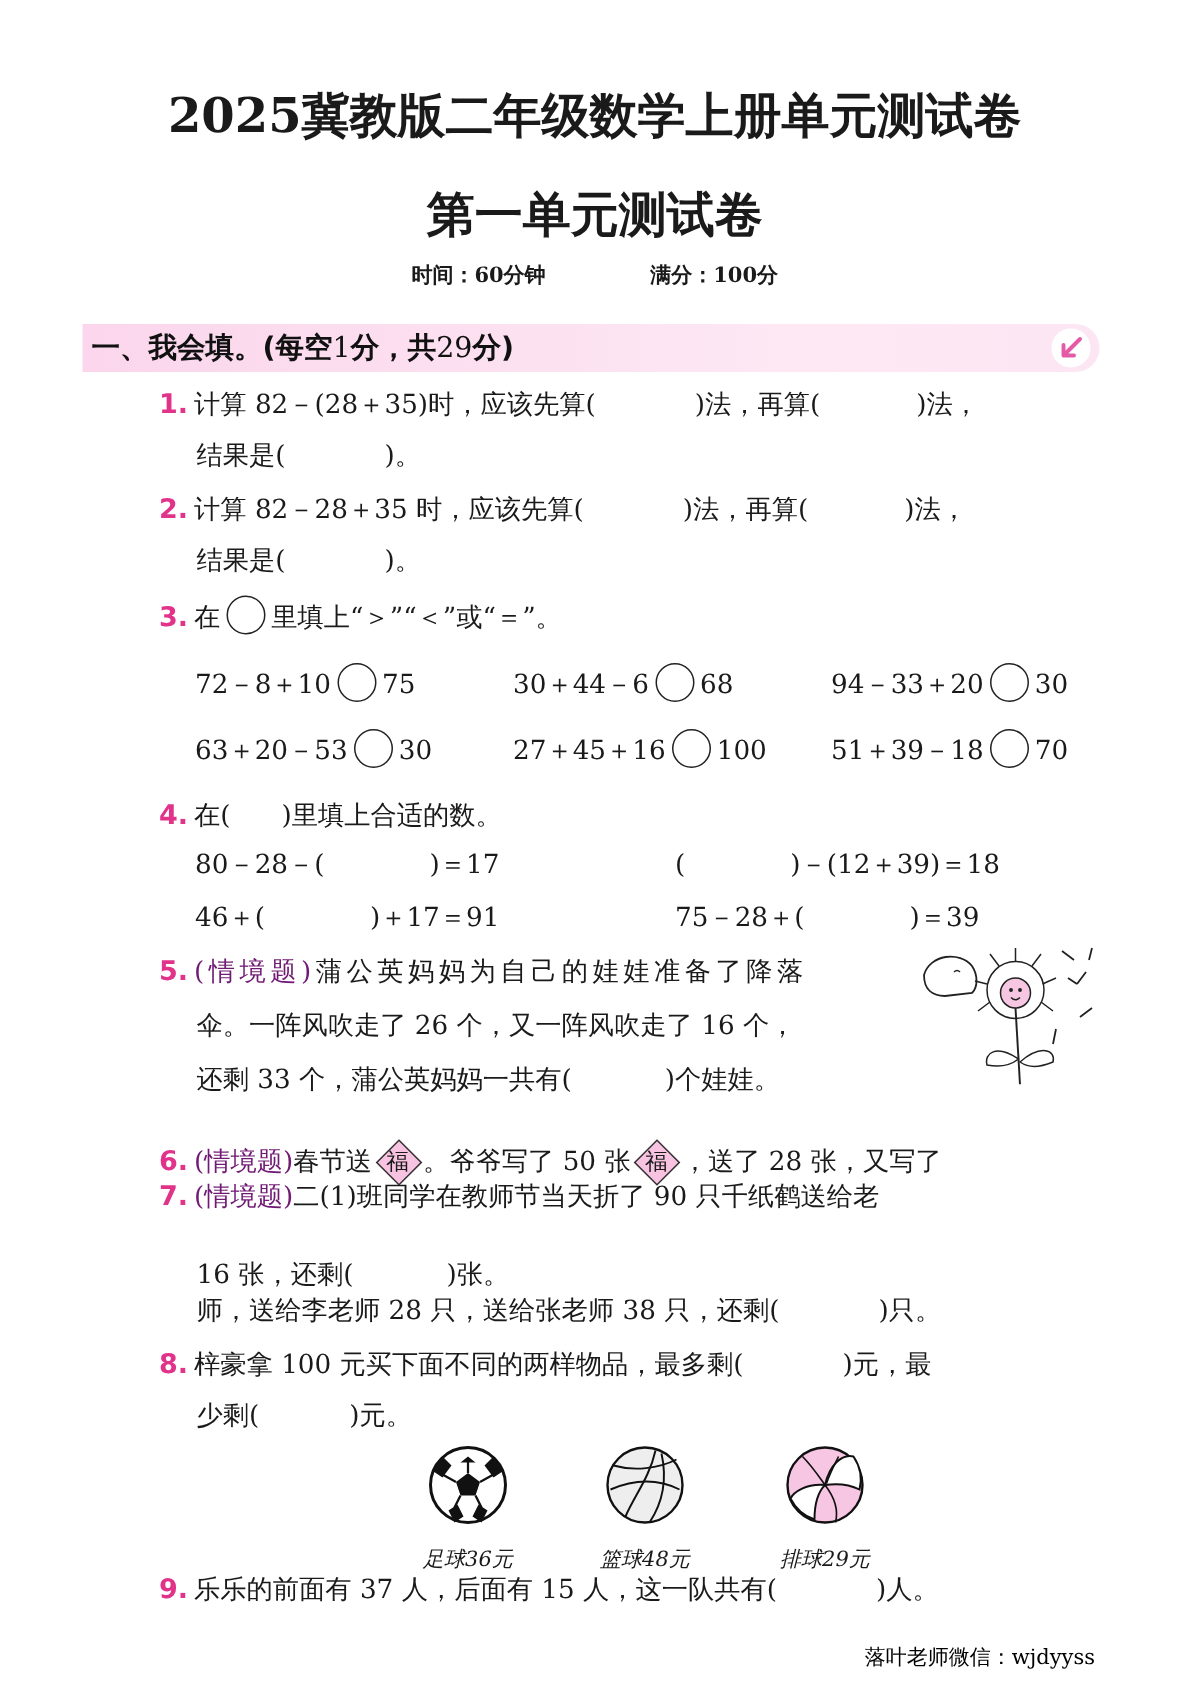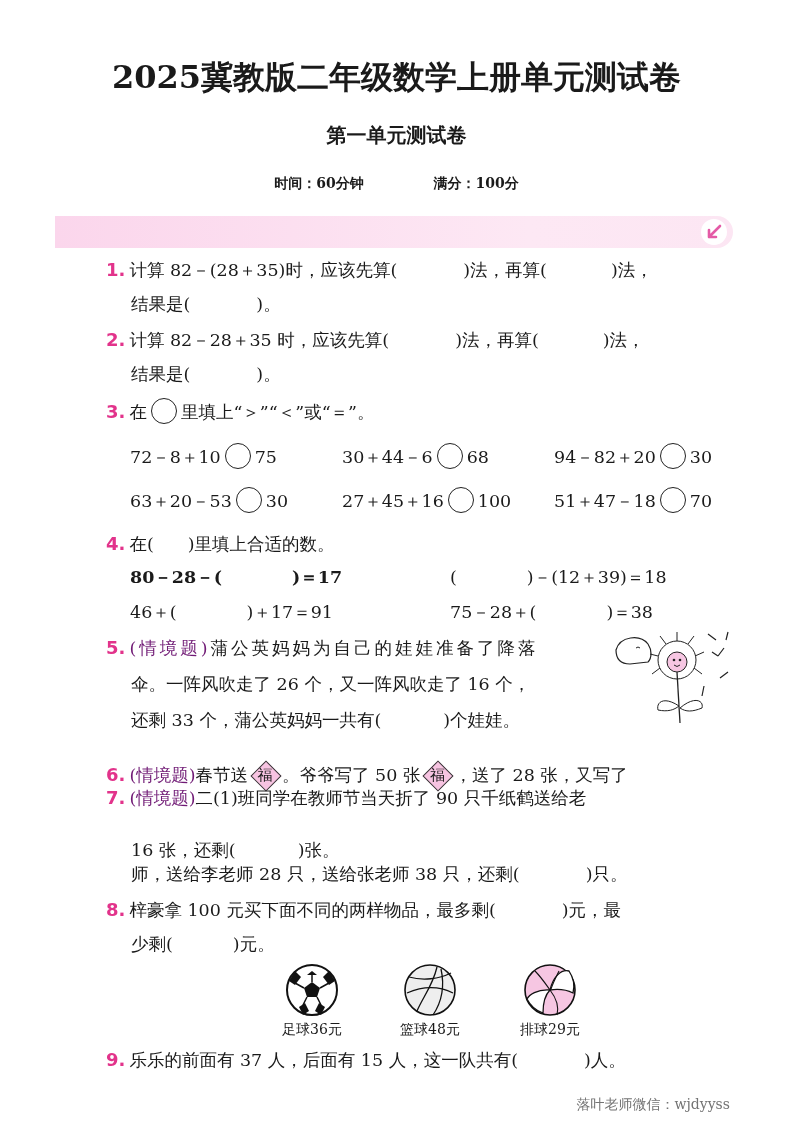--- a/index.html
+++ b/index.html
@@ -1,21 +1,21 @@
 <!DOCTYPE html>
 <html><head>
 <meta charset="utf-8">
 <style>
   html, body { margin: 0; padding: 0; background: #ffffff; }
   body { width: 793px; height: 1122px; position: relative; overflow: hidden;
          font-family: "DejaVu Serif", "Liberation Serif", serif; color: #1a1a1a; }
   .title { position: absolute; left: 0; width: 793px; top: 56px; text-align: center;
            font-size: 32px; font-weight: bold; letter-spacing: 0px; }
   .subtitle { position: absolute; left: 0; width: 793px; top: 122px; text-align: center;
-           font-size: 20px; font-weight: bold; }
+           font-size: 32px; font-weight: bold; }
   .meta { position: absolute; top: 175px; left: 0; width: 793px; text-align: center;
           font-size: 14px; font-weight: bold; }
   .meta span { display: inline-block; }
   .meta .gap { width: 60px; }
   .section { position: absolute; left: 55px; top: 216px; width: 678px; height: 32px;
              background: linear-gradient(to right, #fbd6ec, #fde8f4 70%, #fce6f3);
              border-radius: 0 16px 16px 0; }
   .section-title { position: absolute; left: 6px; top: 3px; font-family: "DejaVu Sans", "Liberation Sans", sans-serif;
                    font-size: 19px; font-weight: bold; color: #111; }
   .section-title .num { font-family: "DejaVu Serif", serif; font-weight: normal; }
@@ -29,36 +29,39 @@
   .blank { display: inline-block; }
   .circ { display: inline-block; width: 24px; height: 24px; border: 1.5px solid #222; border-radius: 50%;
           vertical-align: -6px; margin: 0 4px; }
   .expr { position: absolute; font-size: 17.5px; line-height: 30px; white-space: nowrap; }
   .fu { display: inline-block; width: 30px; height: 30px; position: relative; vertical-align: -9px; margin: 0 2px; }
   .fu .dia { position: absolute; left: 5px; top: 5px; width: 20px; height: 20px; transform: rotate(45deg);
              background: #f7c3e1; border: 1.2px solid #333; }
   .fu .ch { position: absolute; left: 0; top: 0; width: 30px; height: 30px; text-align: center; line-height: 30px;
             font-size: 15px; }
   .ball-wrap { position: absolute; top: 963px; text-align: center; width: 80px; }
-  .ball-label { font-size: 14px; margin-top: 0; }
-  .footer { position: absolute; right: 63px; top: 1096px; font-size: 14px; color: #737373; }
+  .ball-label { font-size: 14px; margin-top: 10px; font-style: italic; }
+  .footer { position: absolute; right: 63px; top: 1096px; font-size: 14px; color: #000000; }
   .illus { position: absolute; left: 612px; top: 628px; }
 </style>
 </head>
 <body>
 
 <div class="title">2025冀教版二年级数学上册单元测试卷</div>
 <div class="subtitle">第一单元测试卷</div>
 <div class="meta">
   <span>时间：60分钟</span>
   <span class="gap"></span>
   <span>满分：100分</span>
 </div>
 
 <div class="section">
+  <div class="section-title">
+    <span>一、我会填。(每空</span><span class="num">1</span><span>分，共</span><span class="num">29</span><span>分)</span>
+  </div>
   <div class="section-icon">
     <svg width="18" height="18" viewBox="0 0 18 18">
         <path d="M15 3 L4 14 M4 7 L4 14 L11 14" stroke="#e45aa6" stroke-width="2.6" fill="none" stroke-linecap="round" stroke-linejoin="round"></path>
       </svg>
   </div>
 </div>
 
 <div class="q" style="top:252px;">
   <span class="qn">1.</span><span>计算 82－(28＋35)时，应该先算(</span><span class="blank" style="width:66px;"></span><span>)法，再算(</span><span class="blank" style="width:64px;"></span><span>)法，</span>
 </div>
@@ -76,46 +79,46 @@
 <div class="q" style="top:394px;">
   <span class="qn">3.</span><span>在</span><span class="circ"></span><span>里填上“＞”“＜”或“＝”。</span>
 </div>
 <div class="expr" style="left:130px; top:442px;">
   <span>72－8＋10</span><span class="circ"></span><span>75</span>
 </div>
 <div class="expr" style="left:342px; top:442px;">
   <span>30＋44－6</span><span class="circ"></span><span>68</span>
 </div>
 <div class="expr" style="left:554px; top:442px;">
-  <span>94－82＋20</span><span class="circ"></span><span>30</span>
+  <span>94－33＋20</span><span class="circ"></span><span>30</span>
 </div>
 <div class="expr" style="left:130px; top:486px;">
   <span>63＋20－53</span><span class="circ"></span><span>30</span>
 </div>
 <div class="expr" style="left:342px; top:486px;">
   <span>27＋45＋16</span><span class="circ"></span><span>100</span>
 </div>
 <div class="expr" style="left:554px; top:486px;">
-  <span>51＋47－18</span><span class="circ"></span><span>70</span>
+  <span>51＋39－18</span><span class="circ"></span><span>70</span>
 </div>
 
 <div class="q" style="top:526px;">
   <span class="qn">4.</span><span>在(</span><span class="blank" style="width:34px;"></span><span>)里填上合适的数。</span>
 </div>
-<div class="expr" style="left:130px; top:562px;font-weight:bold;">
+<div class="expr" style="left:130px; top:562px;">
   <span>80－28－(</span><span class="blank" style="width:70px;"></span><span>)＝17</span>
 </div>
 <div class="expr" style="left:450px; top:562px;">
   <span>(</span><span class="blank" style="width:70px;"></span><span>)－(12＋39)＝18</span>
 </div>
 <div class="expr" style="left:130px; top:597px;">
   <span>46＋(</span><span class="blank" style="width:70px;"></span><span>)＋17＝91</span>
 </div>
 <div class="expr" style="left:450px; top:597px;">
-  <span>75－28＋(</span><span class="blank" style="width:70px;"></span><span>)＝38</span>
+  <span>75－28＋(</span><span class="blank" style="width:70px;"></span><span>)＝39</span>
 </div>
 
 <div class="q" style="top:630px; letter-spacing:3px;">
   <span class="qn" style="letter-spacing:0;">5.</span><span class="tag">(情境题)</span><span>蒲公英妈妈为自己的娃娃准备了降落</span>
 </div>
 <div class="line" style="top:666px;">伞。一阵风吹走了 26 个，又一阵风吹走了 16 个，</div>
 <div class="line" style="top:702px;">
   <span>还剩 33 个，蒲公英妈妈一共有(</span><span class="blank" style="width:62px;"></span><span>)个娃娃。</span>
 </div>
 <div class="illus">

